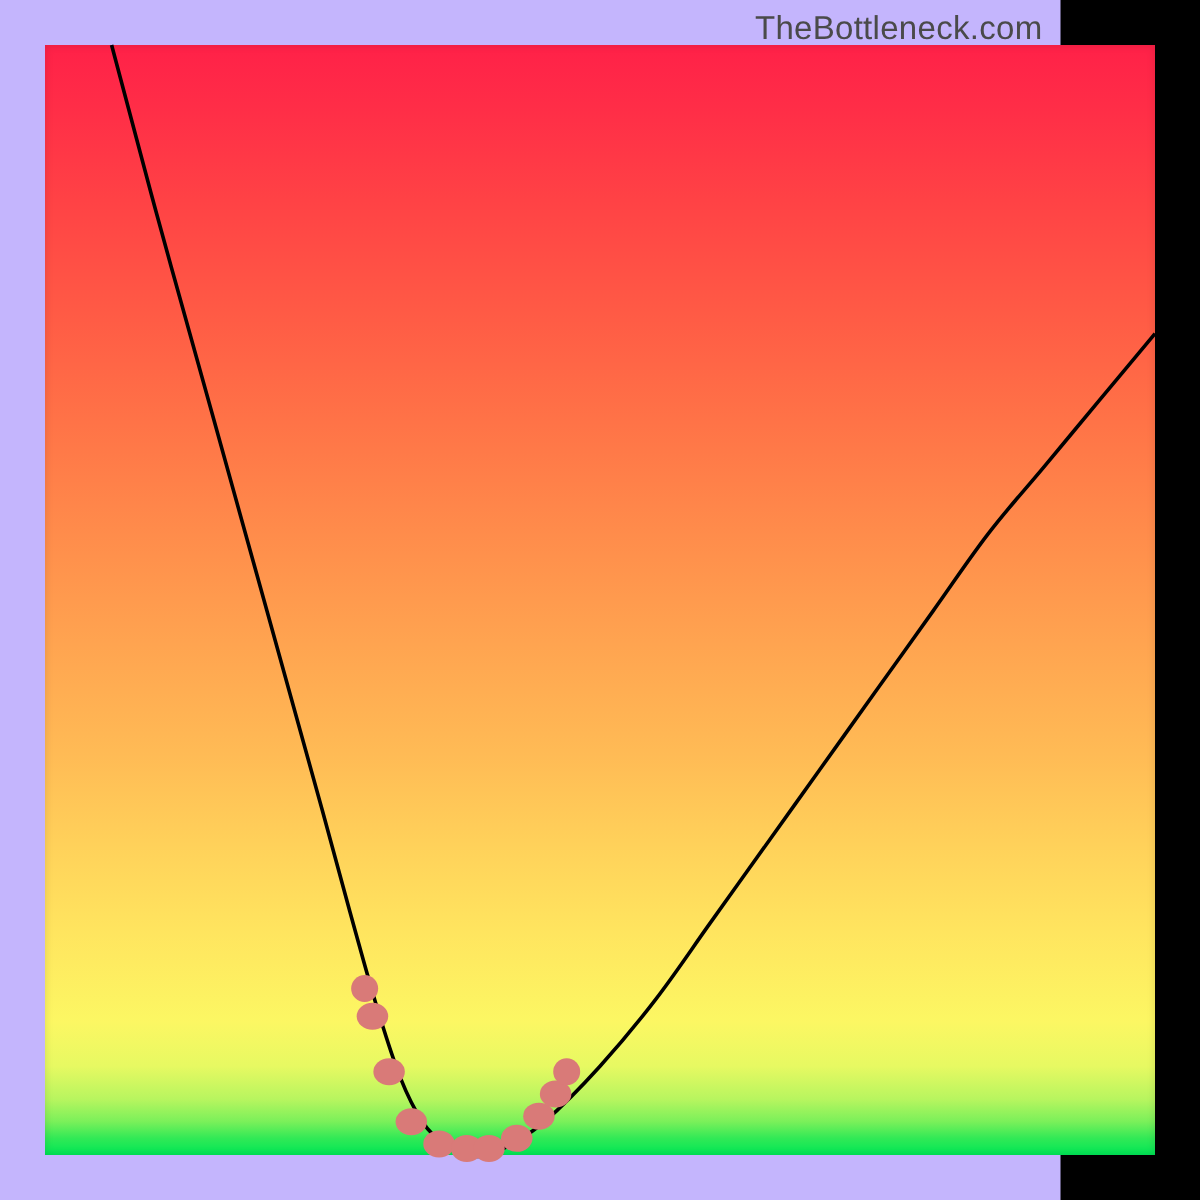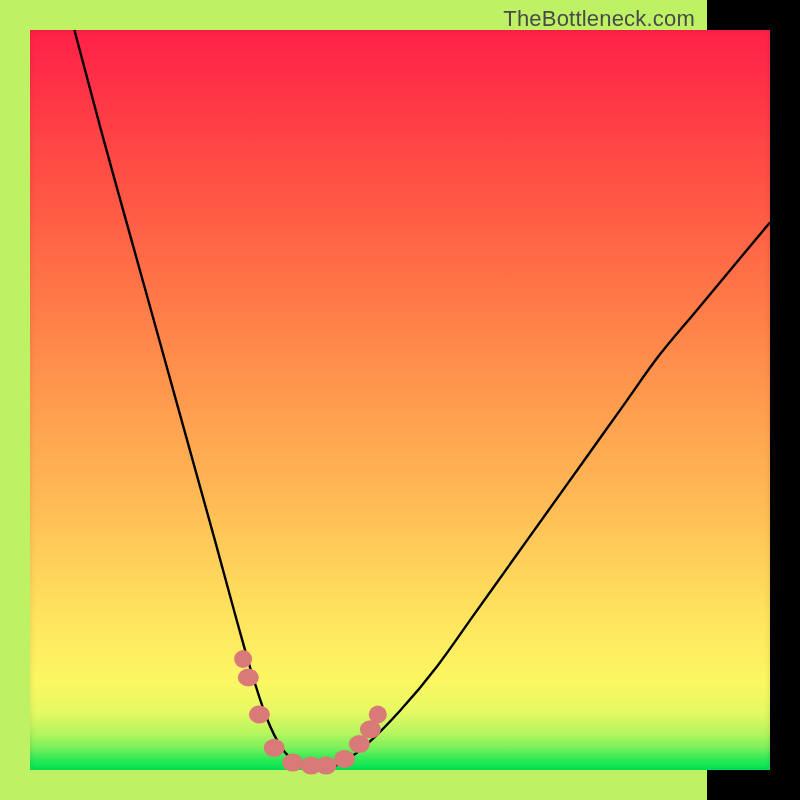--- a/index.html
+++ b/index.html
@@ -10,21 +10,21 @@
     background: #000;
     overflow: hidden;
     font-family: Arial, Helvetica, sans-serif;
   }
   .frame {
     position: absolute;
     left: 0;
     top: 0;
     width: 707px;
     height: 800px;
-    background: #bef264;
+    background: #c4b5fd;
   }
   .plot-area {
     position: absolute;
     left: 30px;
     top: 30px;
     width: 740px;
     height: 740px;
     
     background: linear-gradient(to top,
       #00e756 0%,

